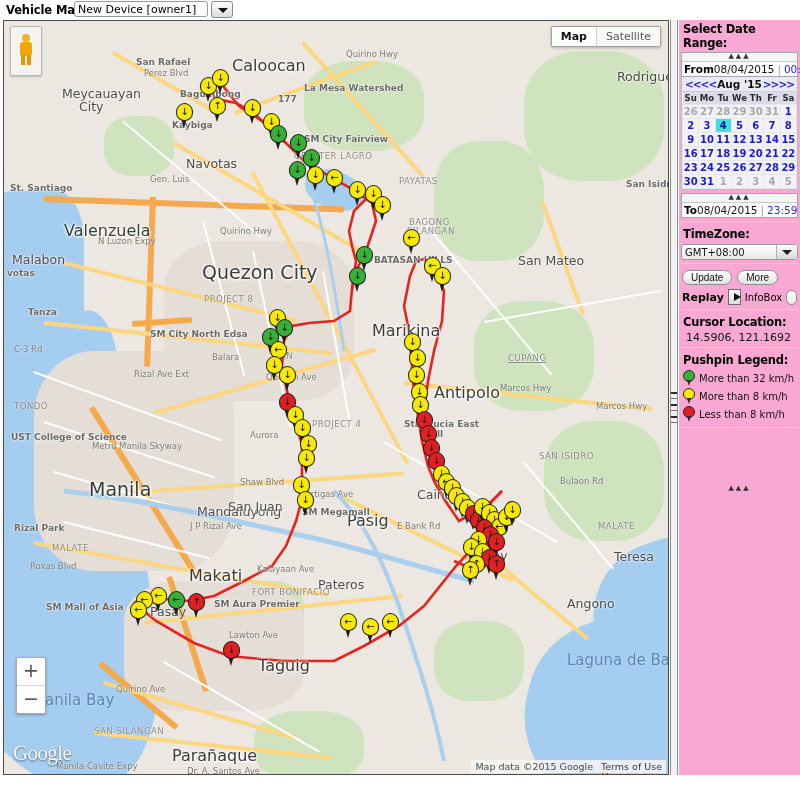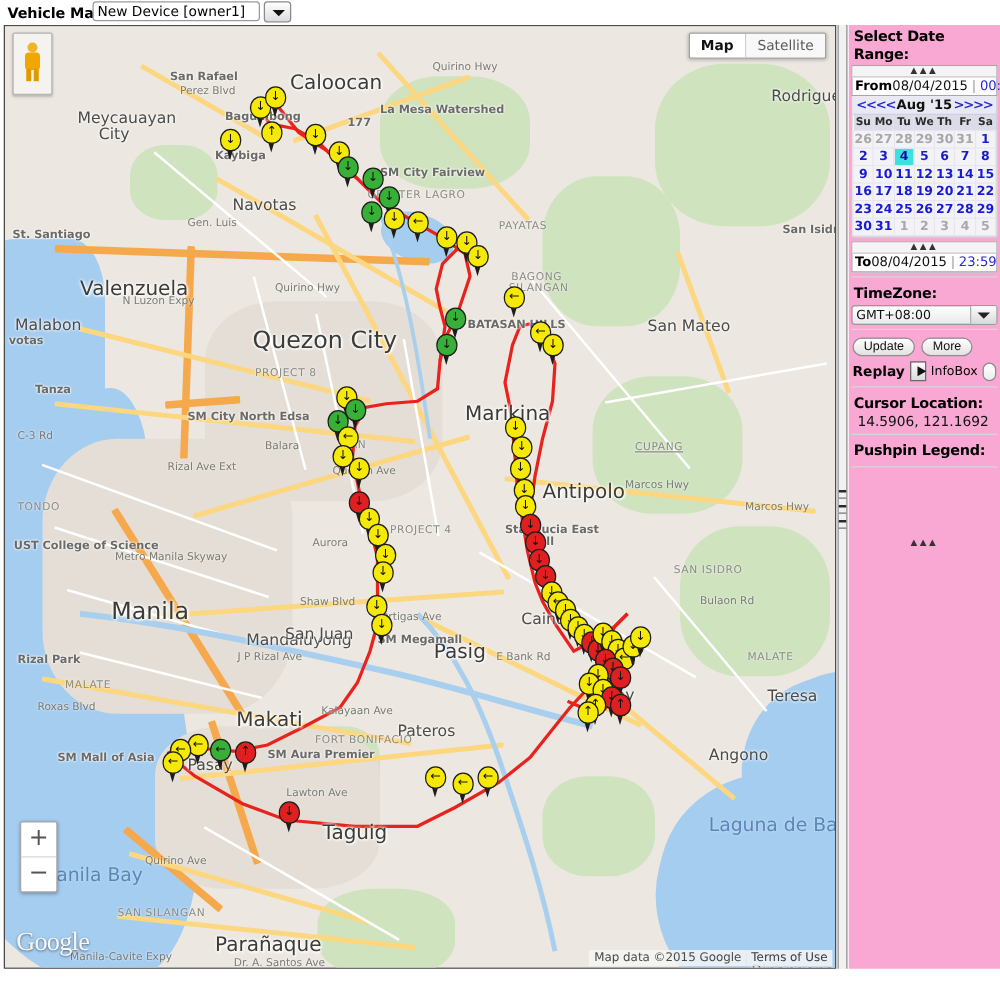--- a/index.html
+++ b/index.html
@@ -883,18 +883,41 @@
       <span class="ib">InfoBox</span>
       <div class="chk"></div>
     </div>
 
     <div class="hr"></div>
     <h3>Cursor Location:</h3>
     <div class="curloc">14.5906, 121.1692</div>
 
     <div class="hr"></div>
     <h3>Pushpin Legend:</h3>
+    <div id="legend-list">
+        <div class="legitem">
+          <span class="pinsm">
+            <b style="background: rgb(56, 176, 56);"></b>
+            <i></i>
+          </span>
+          <span>More than 32 km/h</span>
+        </div>
+        <div class="legitem">
+          <span class="pinsm">
+            <b style="background: rgb(245, 233, 5);"></b>
+            <i></i>
+          </span>
+          <span>More than 8 km/h</span>
+        </div>
+        <div class="legitem">
+          <span class="pinsm">
+            <b style="background: rgb(224, 32, 32);"></b>
+            <i></i>
+          </span>
+          <span>Less than 8 km/h</span>
+        </div>
+      </div>
     <div class="hr" style="margin-top:4px;"></div>
 
     <div class="side-arrows" style="margin-top:56px;">▲▲▲</div>
   </div>
 
 </div>
 
 </body></html>

